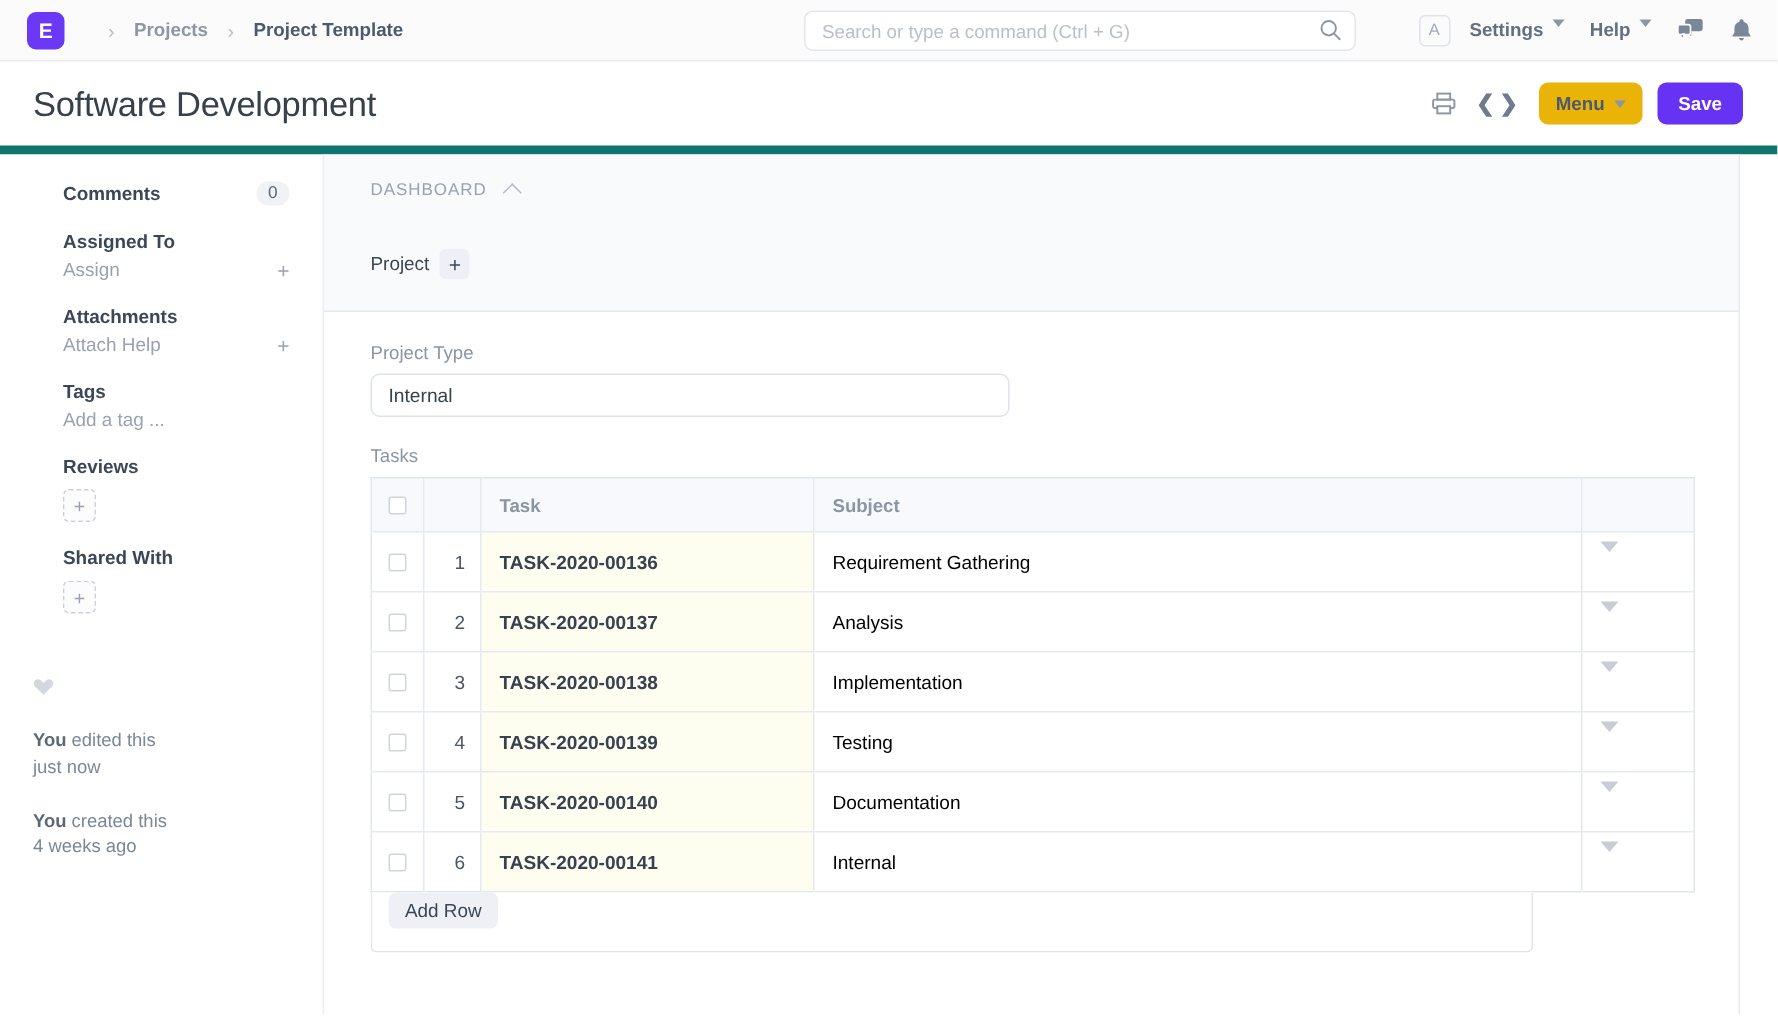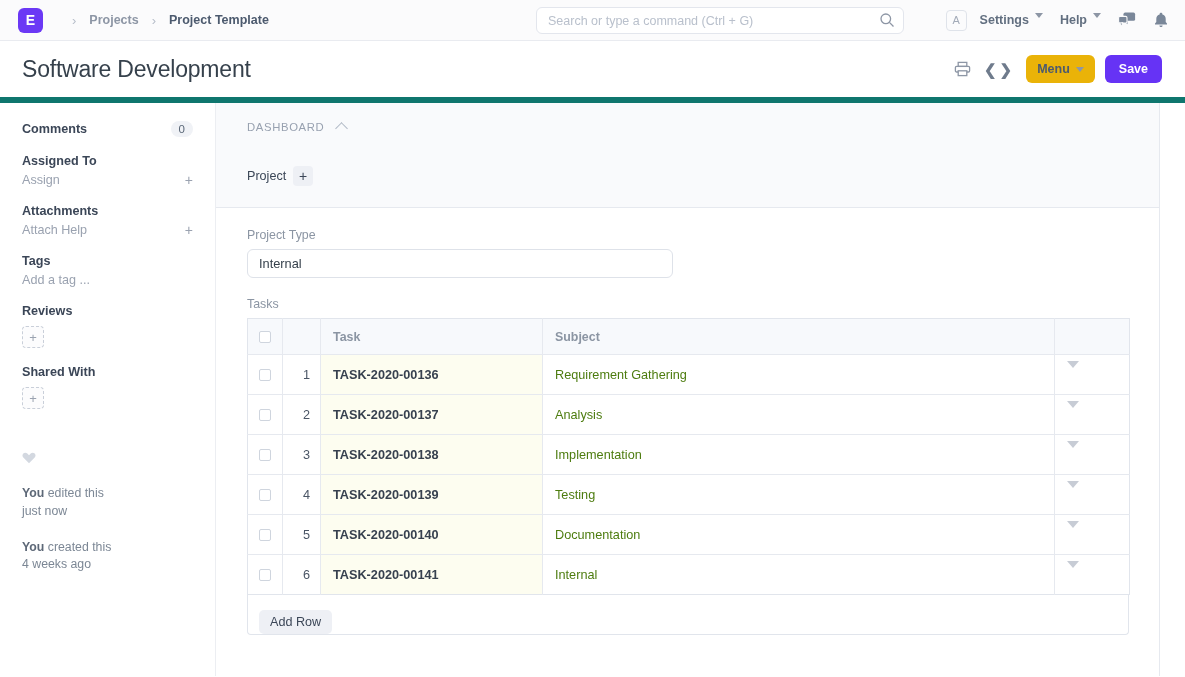--- a/index.html
+++ b/index.html
@@ -192,21 +192,21 @@
   }
   .sb-count {
     background: #f0f2f6;
     color: #5a6777;
     border-radius: 10px;
     font-size: 11.5px;
     padding: 2px 8px;
     min-width: 22px;
     text-align: center;
   }
-  .sb-block { margin-bottom: 17px; }
+  .sb-block { margin-bottom: 17px; margin-left: 20px; }
   .sb-link {
     color: #9aa2b0;
     font-size: 12.6px;
     margin-top: 5px;
     display: flex;
     align-items: center;
     gap: 19px;
     justify-content: space-between;
   }
   .sb-plus-sign { font-size: 14px; line-height: 1; color: #9aa2b0; }
@@ -350,36 +350,36 @@
     border-radius: 2px;
     background: #fff;
     display: inline-block;
     vertical-align: middle;
   }
   td.task-cell {
     background: #fdfdf0;
     font-weight: bold;
     color: #37414f;
   }
-  td.subject-cell { color: #4d7c0f; }
+  td.subject-cell { color: #000000; }
   .row-caret {
     width: 0; height: 0;
     border-left: 6px solid transparent;
     border-right: 6px solid transparent;
     border-top: 7px solid #c7ccd5;
     margin: 0 auto;
   }
   .addrow-bar {
-    width: 882px;
+    width: 775px;
     border: 1px solid #e1e5ec;
     border-top: none;
     border-radius: 0 0 4px 4px;
     height: 40px;
     display: flex;
-    align-items: flex-end;
+    align-items: flex-start;
     padding-left: 11px;
     background: #fff;
   }
   .btn-addrow {
     background: #eef0f5;
     color: #3b4657;
     font-size: 12.6px;
     font-weight: normal;
     border: none;
     border-radius: 5px;

